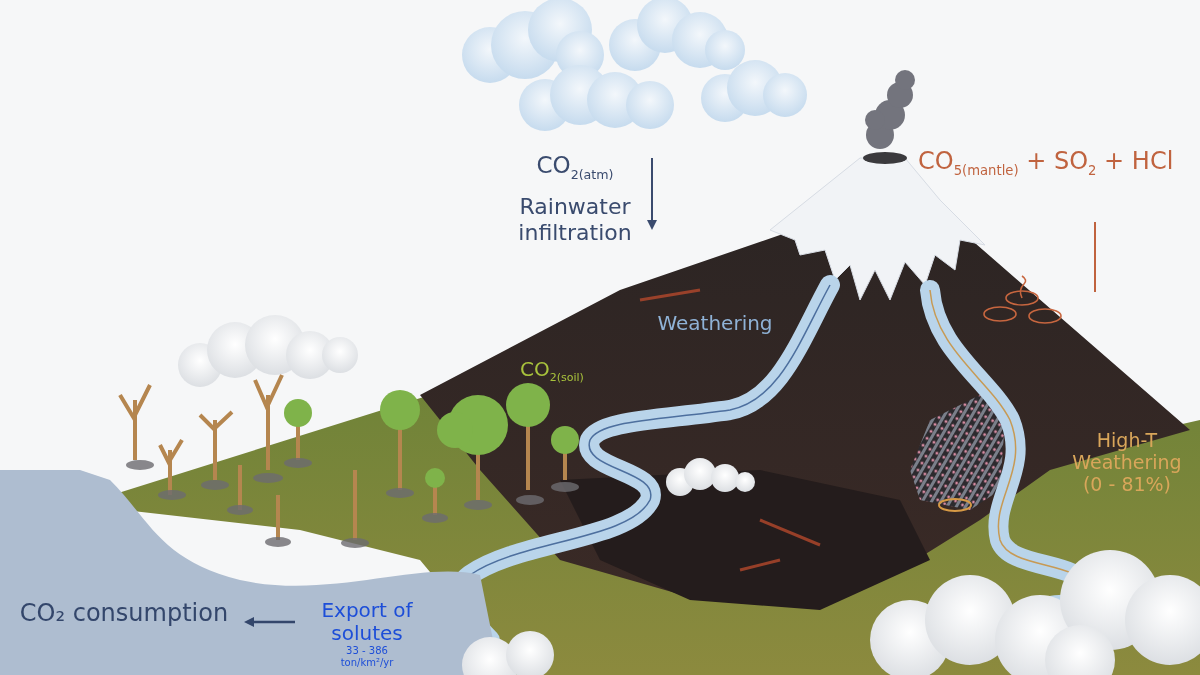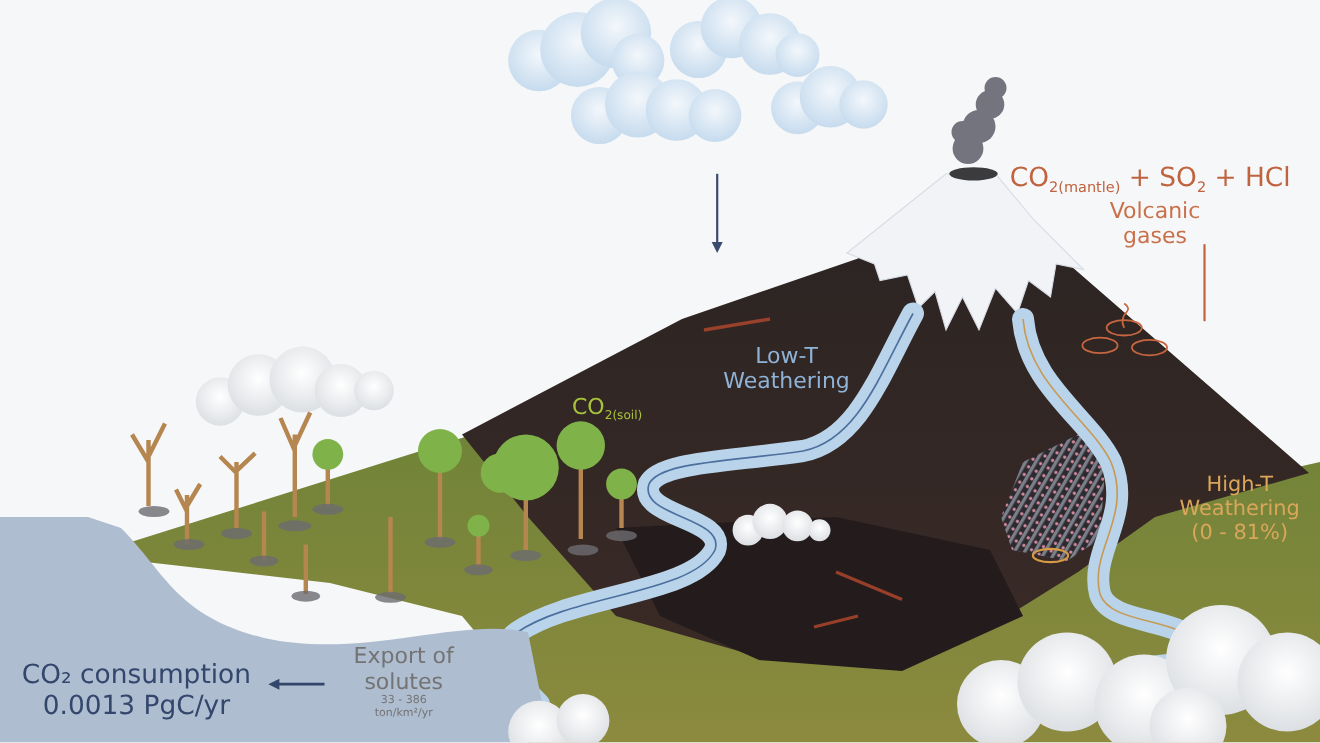--- a/index.html
+++ b/index.html
@@ -12,21 +12,21 @@
   .label { position:absolute; text-align:center; line-height:1.15; }
   .sub { font-size:0.55em; vertical-align:-0.45em; }
   .atm { left:510px; top:152px; color:#3a4b6e; font-size:23px; width:130px; }
   .atm .rain { display:block; margin-top:12px; font-size:22px; }
   .mantle { left:918px; top:148px; color:#c0633f; font-size:24px; white-space:nowrap; text-align:left; }
   .volc { left:990px; top:180px; color:#c9704a; font-size:20px; width:120px; }
   .lowt { left:640px; top:312px; color:#8fb2d6; font-size:20px; width:150px; }
   .soil { left:520px; top:358px; color:#a8c23c; font-size:20px; text-align:right; }
   .hight { left:1052px; top:430px; color:#d9a65a; font-size:19px; width:150px; }
   .consumption { left:10px; top:600px; color:#33466b; font-size:24px; width:228px; }
-  .export { left:302px; top:585px; color:#737373; font-size:20px; width:130px; }
+  .export { left:302px; top:599px; color:#1d4ed8; font-size:20px; width:130px; }
   .export .small { font-size:10px; display:block; }
 </style>
 </head>
 <body>
 
 <div class="scene">
   <svg width="1200" height="675" viewBox="0 0 1200 675">
     <defs>
       <radialGradient id="cloudBlue" cx="50%" cy="40%" r="60%">
         <stop offset="0%" stop-color="#f3f7fb"></stop>
@@ -182,48 +182,46 @@
         <circle cx="530" cy="655" r="24"></circle>
     </g>
 
     <line x1="652" y1="158" x2="652" y2="225" stroke="#3a4b6e" stroke-width="2"></line>
     <polygon points="647,220 657,220 652,230" fill="#3a4b6e"></polygon>
     <line x1="1095" y1="222" x2="1095" y2="292" stroke="#c0633f" stroke-width="2"></line>
     <line x1="250" y1="622" x2="295" y2="622" stroke="#33466b" stroke-width="2.5"></line>
     <polygon points="244,622 254,617 254,627" fill="#33466b"></polygon>
   </svg>
 
+  <div class="label atm">
+    <span>CO</span><span class="sub">2(atm)</span>
+    <span class="rain">Rainwater infiltration</span>
+  </div>
 
   <div class="label mantle">
-    <span>CO</span><span class="sub">2(mantle)</span><span> + SO</span><span class="sub">2</span><span> + HCl</span>
-  </div>
-
-  <div class="label volc">
-    <div>Volcanic</div>
-    <div>gases</div>
-  </div>
+    <span>CO</span><span class="sub">5(mantle)</span><span> + SO</span><span class="sub">2</span><span> + HCl</span>
+  </div>
+
 
   <div class="label lowt">
-    <div>Low-T</div>
     <div>Weathering</div>
   </div>
 
   <div class="label soil">
     <span>CO</span><span class="sub">2(soil)</span>
   </div>
 
   <div class="label hight">
     <div>High-T</div>
     <div>Weathering</div>
     <div>(0 - 81%)</div>
   </div>
 
   <div class="label consumption">
     <div>CO₂ consumption</div>
-    <div>0.0013 PgC/yr</div>
   </div>
 
   <div class="label export">
     <div>Export of</div>
     <div>solutes</div>
     <span class="small">33 - 386</span>
     <span class="small">ton/km²/yr</span>
   </div>
 </div>
 

